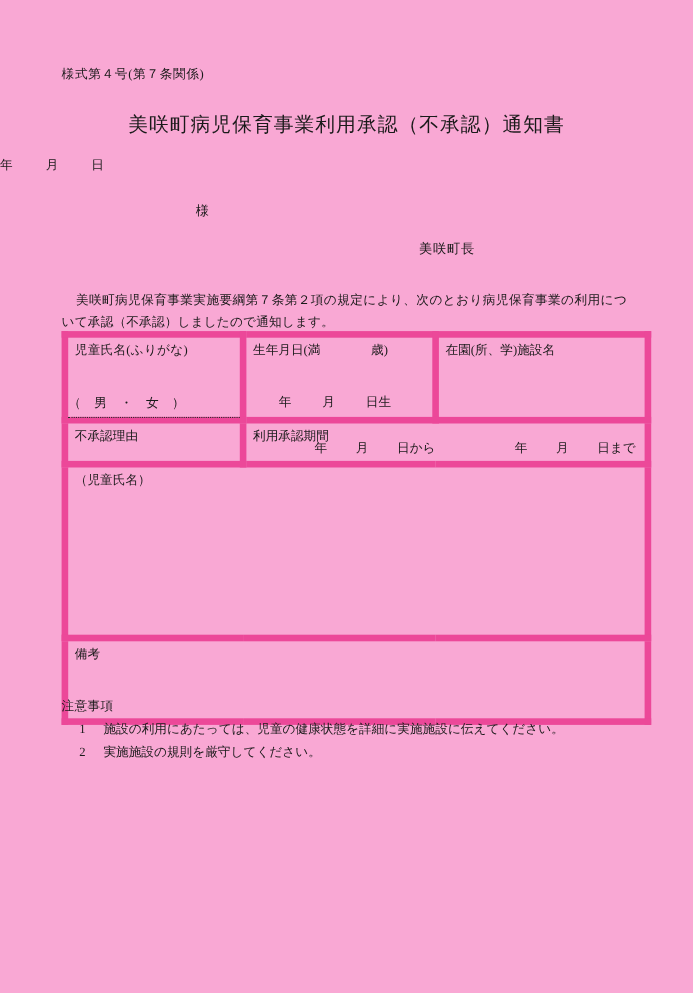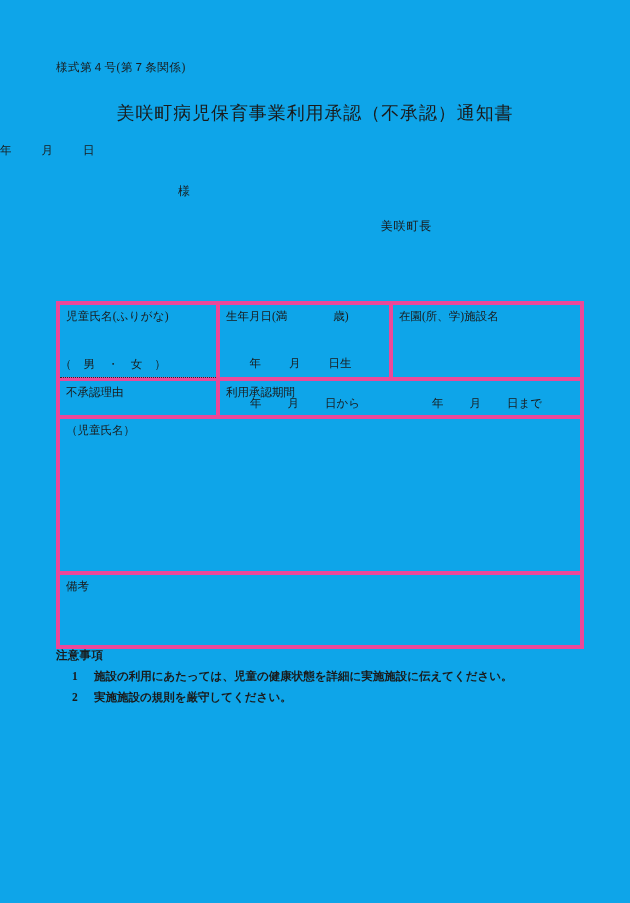--- a/index.html
+++ b/index.html
@@ -12,21 +12,21 @@
     height: 903px;
     position: relative;
     font-family: "Liberation Serif", "DejaVu Serif", serif;
     color: #1a1a1a;
     font-size: 11.5px;
     overflow: hidden;
   }
   .page {
     position: absolute;
     inset: 0;
-    background: #0ea5e9;
+    background: #f9a8d4;
   }
 
   
   .form-no {
     position: absolute;
     left: 56px;
     top: 60px;
     font-size: 11.5px;
     letter-spacing: .6px;
     white-space: nowrap;
@@ -91,21 +91,21 @@
   .tbl {
     position: absolute;
     left: 56px;
     top: 301px;
     width: 514px;
     border-collapse: collapse;
     table-layout: fixed;
     font-size: 11.5px;
   }
   .tbl td {
-    border: 4px solid #ec4899;
+    border: 6px solid #ec4899;
     vertical-align: top;
     padding: 0;
   }
   .cell-pad {
     padding: 4px 0 0 6px;
   }
 
   
   .c-name       { width: 156px; height: 72px; position: relative; }
   .c-birth      { width: 169px; height: 72px; position: relative; }
@@ -140,41 +140,40 @@
 
   
   .c-regno  { height: 34px; }
   .c-period { height: 34px; position: relative; }
   .period-label { display: block; }
   .period-dates {
     position: absolute;
     left: 0; right: 8px;
     bottom: 4px;
     white-space: nowrap;
-    text-align: center;
+    text-align: right;
   }
   .period-dates .y1 { margin-right: 26px; }
   .period-dates .m1 { margin-right: 26px; }
   .period-dates .from { margin-right: 72px; }
   .period-dates .y2 { margin-right: 26px; }
   .period-dates .m2 { margin-right: 26px; }
 
   
   .c-reason { height: 152px; }
   .c-remark { height: 70px; }
 
   
   .notes {
     position: absolute;
     left: 56px;
-    top: 645px;
+    top: 632px;
     width: 514px;
     font-size: 11.5px;
     line-height: 21px;
-    font-weight: bold;
   }
   .notes-title { letter-spacing: .3px; }
   .note-row { padding-left: 16px; white-space: nowrap; }
   .note-row .num { display: inline-block; width: 22px; }
 </style>
 </head>
 <body>
 
 <div class="page">
 
@@ -183,20 +182,23 @@
   <div class="doc-title">美咲町病児保育事業利用承認（不承認）通知書</div>
 
   <div class="date-line">
     <span class="seg y">年</span><span class="seg m">月</span><span class="seg d">日</span>
   </div>
 
   <div class="addressee">様</div>
 
   <div class="issuer">美咲町長</div>
 
+  <div class="body-text">
+    <span class="indent">美咲町病児保育事業実施要綱第７条第２項の規定により、次のとおり病児保育事業の利用について承認（不承認）しましたので通知します。</span>
+  </div>
 
   <table class="tbl">
     <tbody>
       <tr>
         <td class="c-name">
           <div class="cell-pad">
             <span class="name-label">児童氏名(ふりがな)</span>
             <span></span>
           </div>
           <div class="gender">（　男　・　女　）</div>

